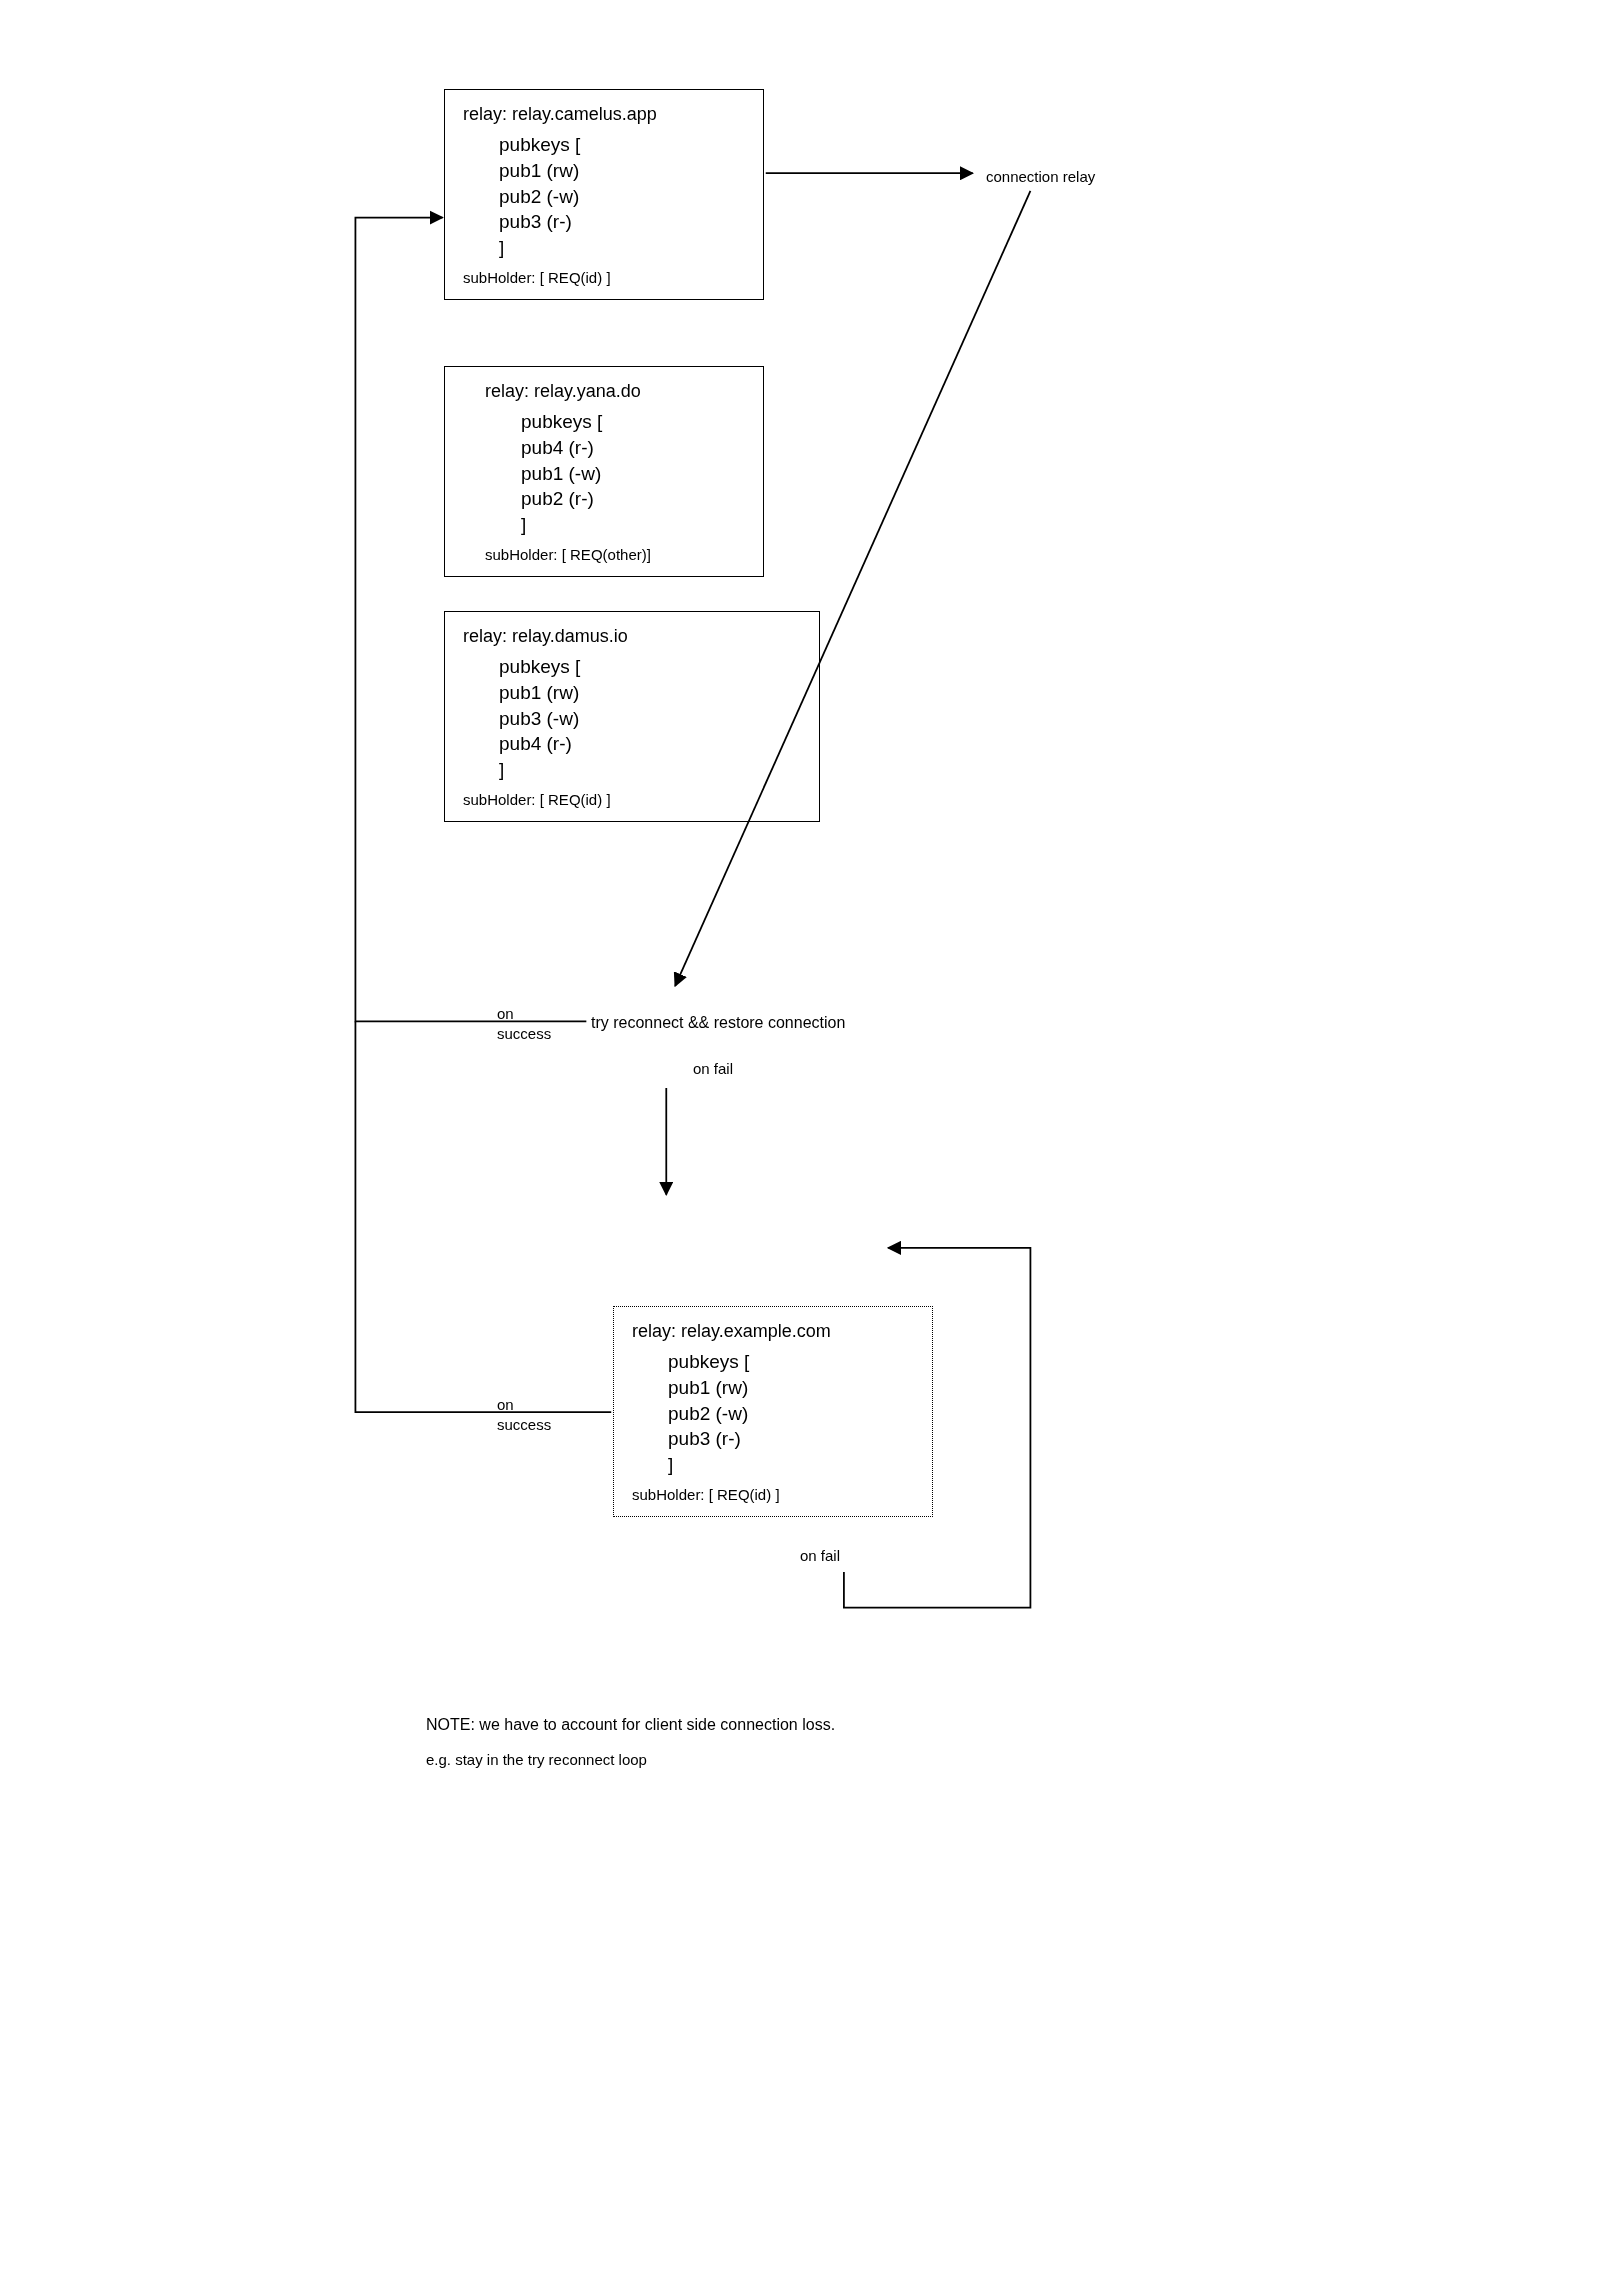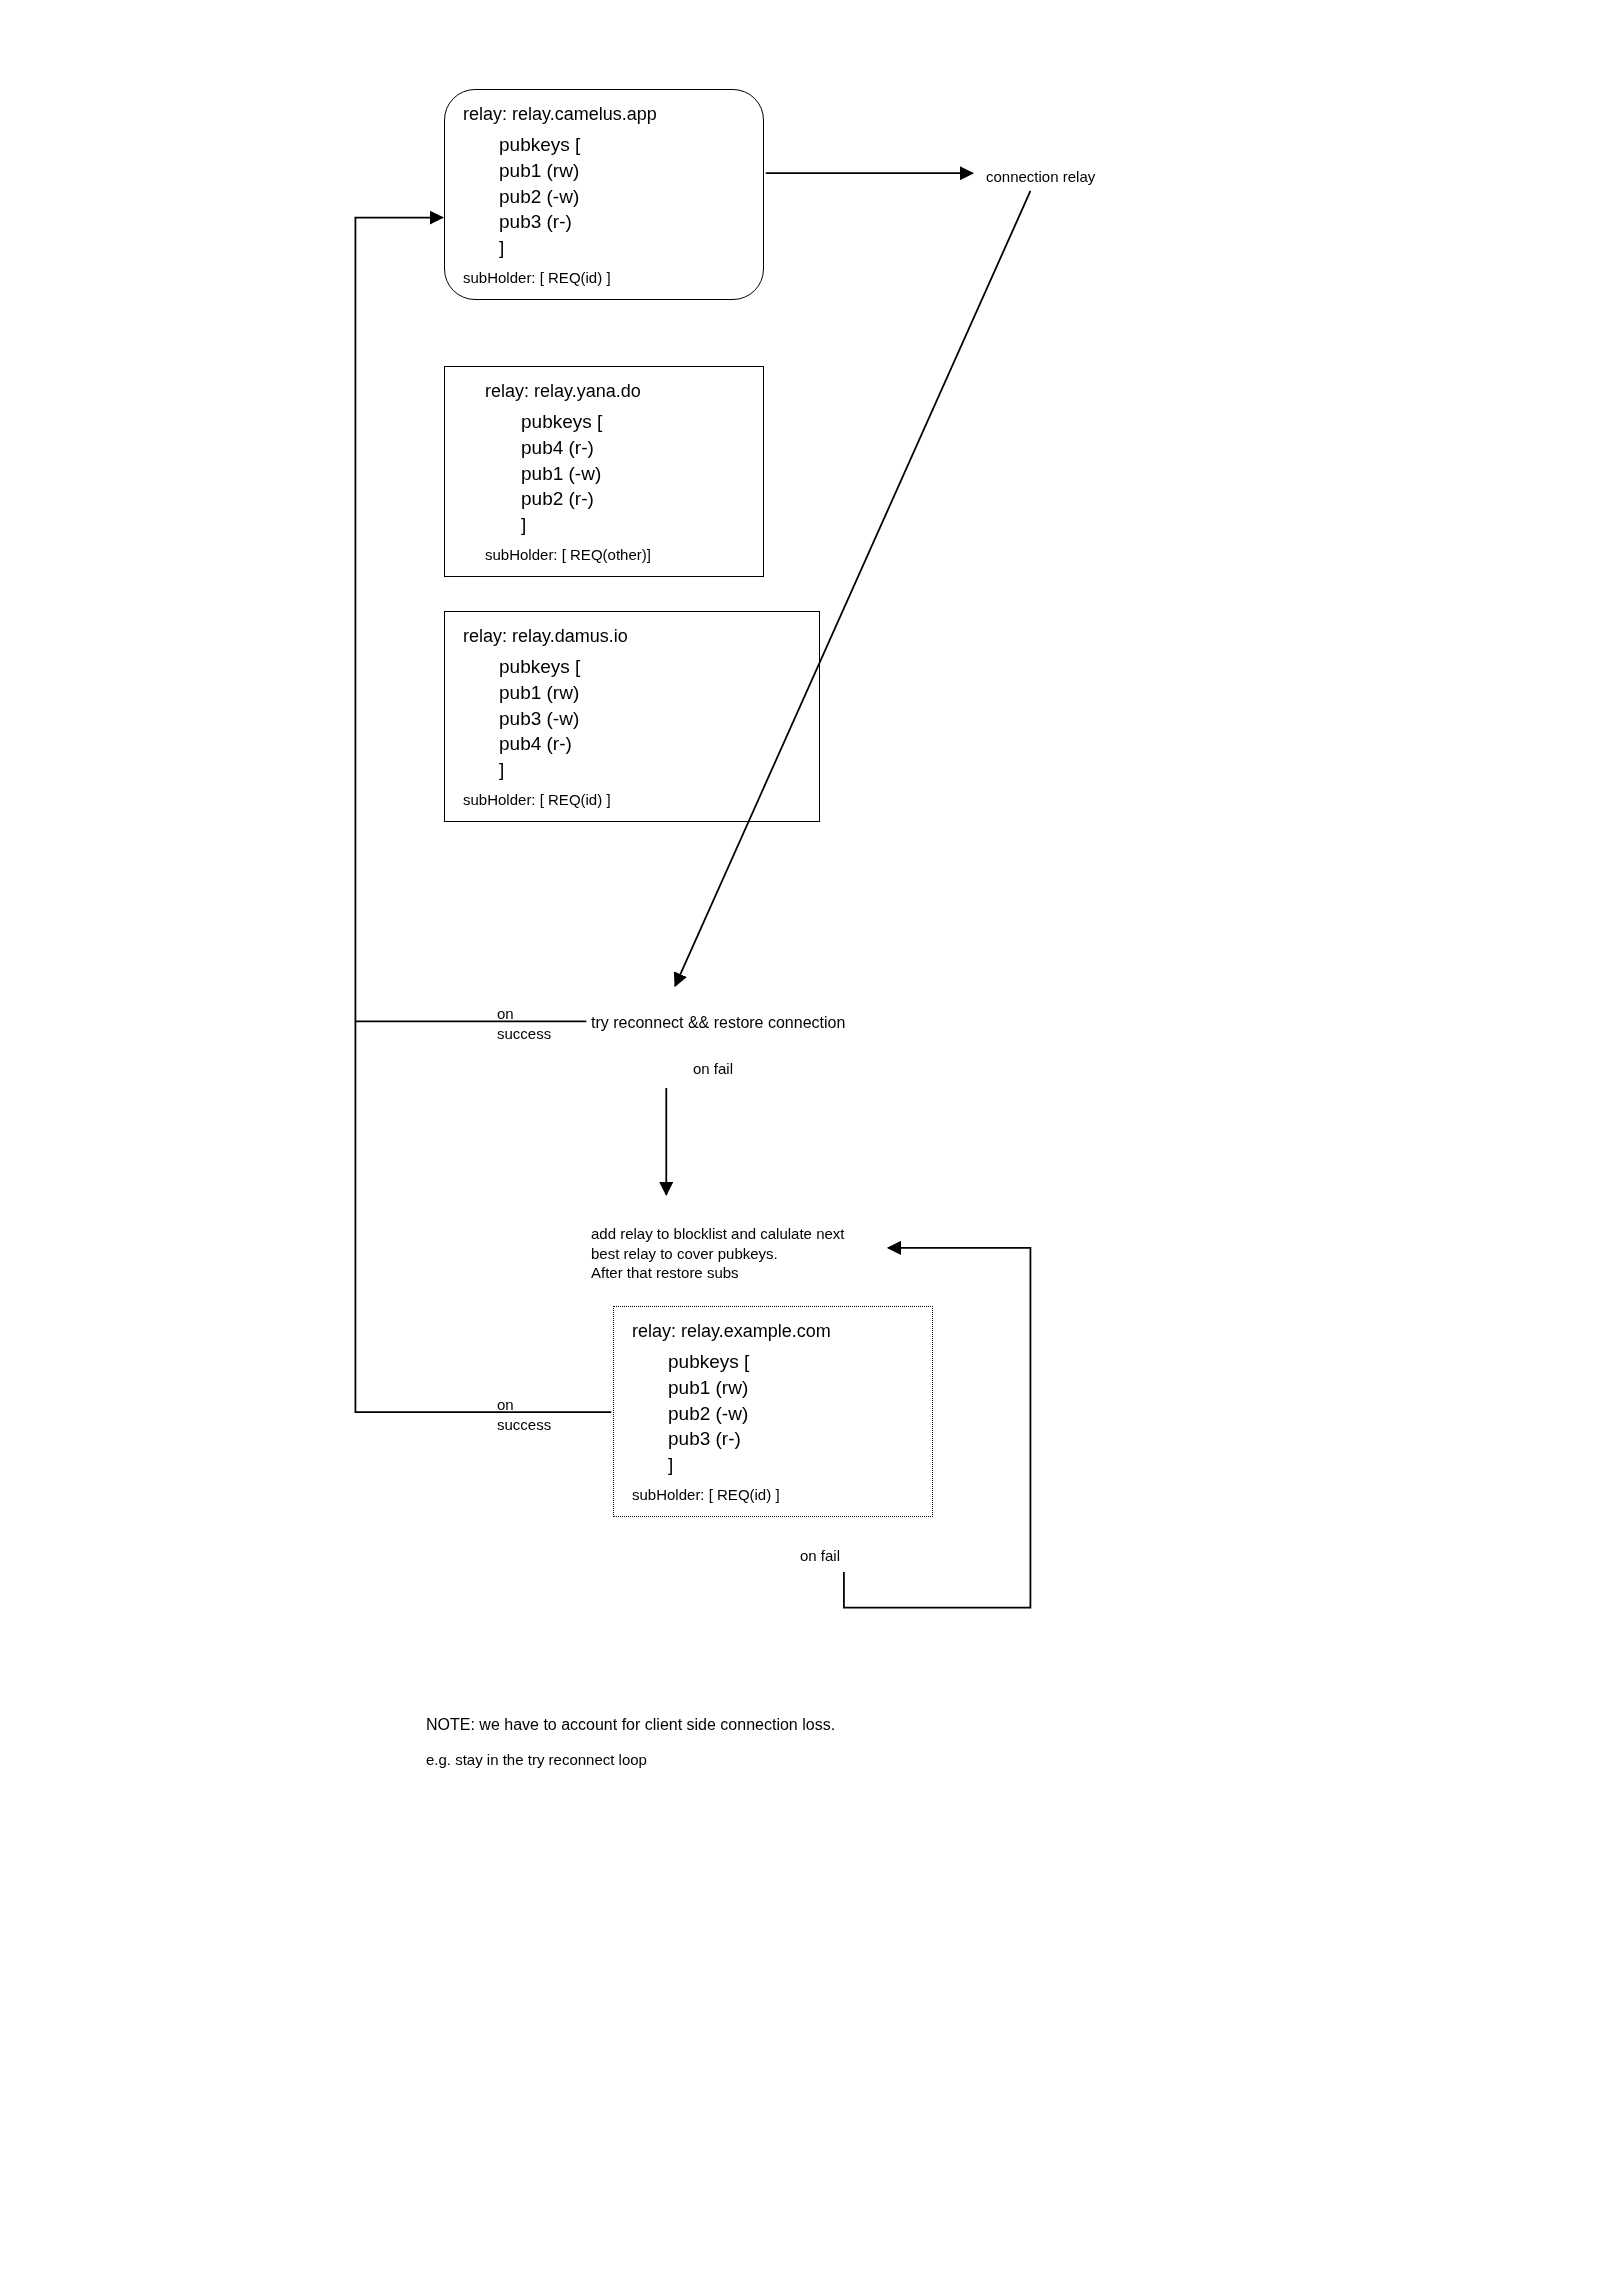--- a/index.html
+++ b/index.html
@@ -11,21 +11,21 @@
   .sub{font-size:15px;}
   .label{position:absolute;font-size:15px;line-height:1.3;}
   .bold{font-weight:400;}
   svg.arrows{position:absolute;left:0;top:0;pointer-events:none;}
 </style>
 </head>
 <body>
 
 <div class="canvas">
 
-  <div class="box" style="left:444px;top:89px;width:320px;border-radius:31px;">
+  <div class="box" style="left:444px;top:89px;width:320px;">
     <div class="relay-title">relay: relay.camelus.app</div>
     <div class="pk-block">
       <div>pubkeys [</div>
       <div>pub1 (rw)</div>
       <div>pub2 (-w)</div>
       <div>pub3 (r-)</div>
       <div>]</div>
     </div>
     <div class="sub">subHolder: [ REQ(id) ]</div>
   </div>
@@ -56,23 +56,20 @@
 
   <div class="label" style="left:986px;top:167px;">connection relay</div>
 
   <div class="label" style="left:497px;top:1004px;white-space:pre;">on
 success</div>
 
   <div class="label bold" style="left:591px;top:1013px;font-size:16px;">try reconnect &amp;&amp; restore connection</div>
 
   <div class="label" style="left:693px;top:1059px;">on fail</div>
 
-  <div class="label" style="left:591px;top:1224px;white-space:pre;">add relay to blocklist and calulate next
-best relay to cover pubkeys.
-After that restore subs</div>
 
   <div class="label" style="left:497px;top:1395px;white-space:pre;">on
 success</div>
 
   <div class="box dotted" style="left:613px;top:1306px;width:320px;">
     <div class="relay-title">relay: relay.example.com</div>
     <div class="pk-block">
       <div>pubkeys [</div>
       <div>pub1 (rw)</div>
       <div>pub2 (-w)</div>

